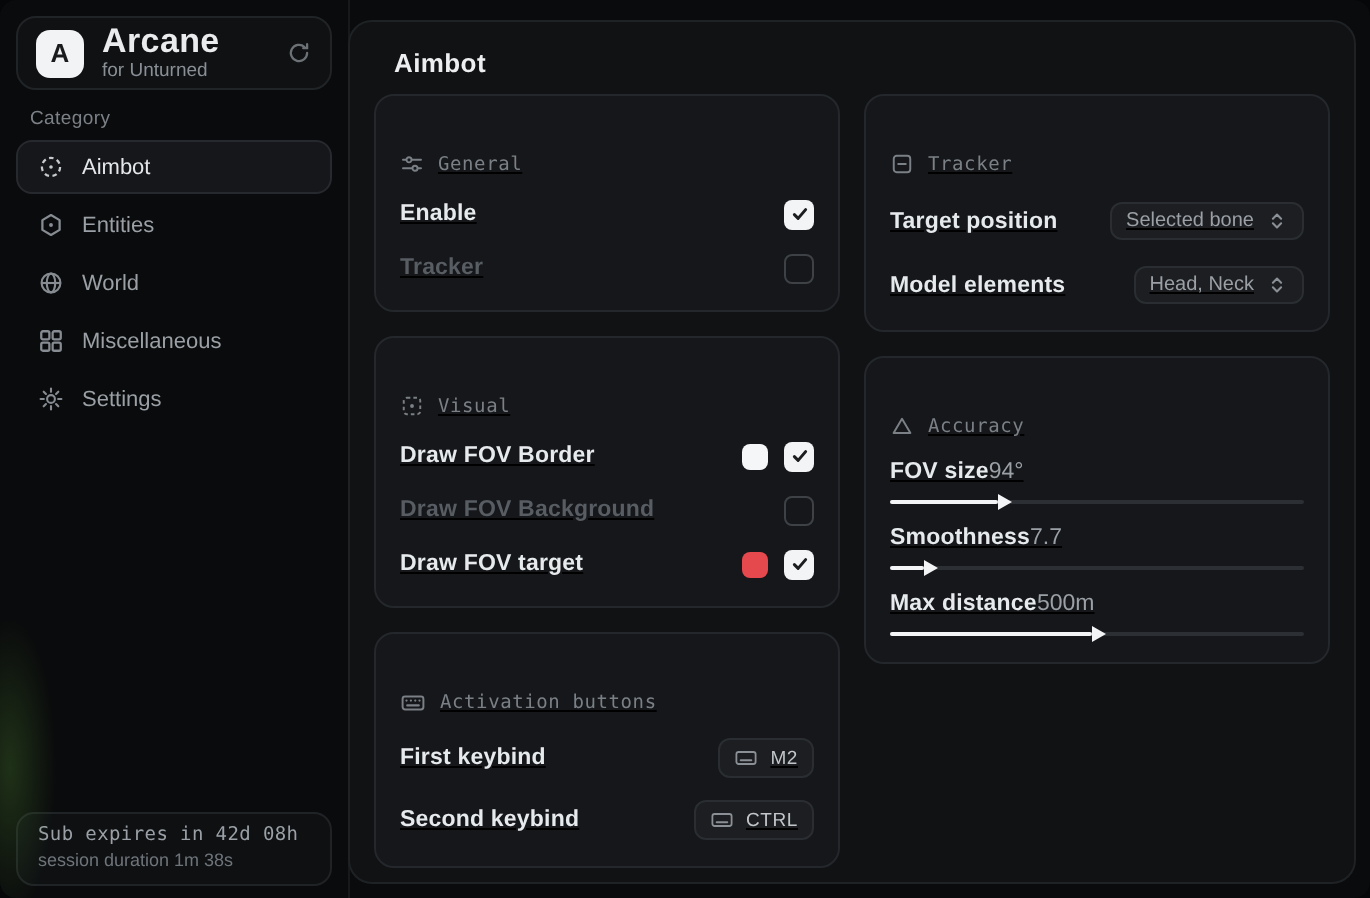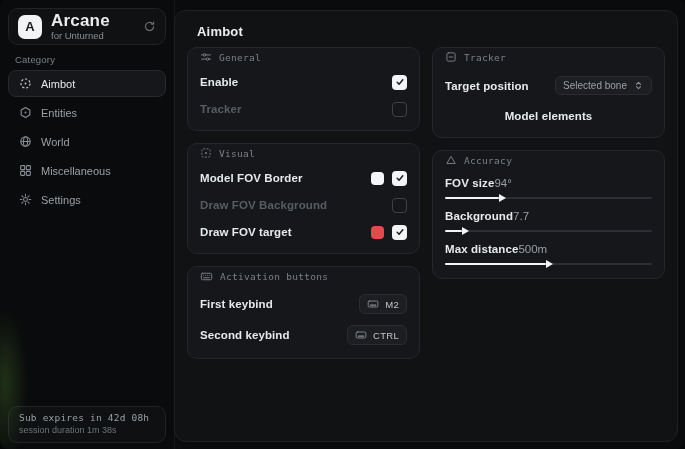--- a/index.html
+++ b/index.html
@@ -28,21 +28,21 @@
   .sub-card{position:absolute;left:8px;top:406px;width:158px;height:37px;box-sizing:border-box;
     background:#0e1012;border:1px solid #202326;border-radius:9px;padding:5px 10px;}
   .sub-line1{font-family:"DejaVu Sans Mono",monospace;font-size:9.5px;color:#9aa0a6;letter-spacing:.2px;}
   .sub-line2{font-size:9px;color:#6e747a;margin-top:2px;}
   
   .content{position:absolute;left:174px;top:10px;width:504px;height:432px;box-sizing:border-box;
     background:#101214;border:1px solid #1f2225;border-radius:12px;}
   .page-title{position:absolute;left:22px;top:13px;font-size:13px;font-weight:bold;color:#eceef0;letter-spacing:.2px;}
   .columns{position:absolute;left:12px;top:36px;right:12px;display:flex;gap:12px;align-items:flex-start;}
   .col{flex:1;display:flex;flex-direction:column;gap:12px;min-width:0;}
-  .panel{background:#15171a;border:1px solid #24272b;border-radius:10px;padding:3px 12px 13px;box-sizing:border-box;}
+  .panel{background:#15171a;border:1px solid #24272b;border-radius:10px;padding:28px 12px 13px;box-sizing:border-box;text-decoration:underline;}
   .panel-header{display:flex;align-items:center;gap:7px;color:#7a8086;
     font-family:"DejaVu Sans Mono",monospace;font-size:9.5px;letter-spacing:.3px;}
   .row{display:flex;align-items:center;justify-content:space-between;margin-top:11px;min-height:16px;}
   .row-label{font-size:11.5px;font-weight:bold;color:#e7eaec;letter-spacing:.1px;}
   .row.muted .row-label{color:#575d63;}
   .row-right{display:flex;align-items:center;gap:8px;}
   .checkbox{width:15px;height:15px;border-radius:4px;box-sizing:border-box;cursor:pointer;
     display:flex;align-items:center;justify-content:center;}
   .checkbox.checked{background:#f2f4f5;}
   .checkbox.unchecked{border:1.5px solid #3e4246;background:transparent;}
@@ -175,21 +175,21 @@
           <div class="panel-header">
             <span>
               <svg width="12" height="12" viewBox="0 0 16 16" fill="none" stroke="currentColor" stroke-width="1.3">
                 <rect x="2.5" y="2.5" width="11" height="11" rx="2" stroke-dasharray="2.4 2"></rect>
                   <circle cx="8" cy="8" r="1.3" fill="currentColor" stroke="none"></circle>
               </svg>
             </span>
             <span>Visual</span>
           </div>
           <div class="row">
-            <span class="row-label">Model FOV Border</span>
+            <span class="row-label">Draw FOV Border</span>
             <span class="row-right">
               <span class="swatch" style="background: rgb(245, 246, 247);"></span>
               <span class="checkbox checked">
                 <svg width="10" height="10" viewBox="0 0 16 16" fill="none" stroke="#1b1d1f" stroke-width="2.4" stroke-linecap="round" stroke-linejoin="round">
                     <path d="M3.5 8.5 6.5 11.5 12.5 4.5"></path>
                   </svg>
               </span>
             </span>
           </div>
           <div class="row muted">
@@ -262,22 +262,30 @@
             <span class="row-label">Target position</span>
             <span class="pill">
               <span class="pill-text">Selected bone</span>
               <span class="pill-icon">
                 <svg width="11" height="11" viewBox="0 0 16 16" fill="none" stroke="currentColor" stroke-width="1.5" stroke-linecap="round" stroke-linejoin="round">
                     <path d="M5 6.3 8 3.3l3 3M5 9.7l3 3 3-3"></path>
                   </svg>
               </span>
             </span>
           </div>
-          <div class="row" style="margin-top:13px;justify-content:center;">
+          <div class="row" style="margin-top:13px;">
             <span class="row-label">Model elements</span>
+            <span class="pill">
+              <span class="pill-text">Head, Neck</span>
+              <span class="pill-icon">
+                <svg width="11" height="11" viewBox="0 0 16 16" fill="none" stroke="currentColor" stroke-width="1.5" stroke-linecap="round" stroke-linejoin="round">
+                    <path d="M5 6.3 8 3.3l3 3M5 9.7l3 3 3-3"></path>
+                  </svg>
+              </span>
+            </span>
           </div>
         </section>
 
         <section class="panel">
           <div class="panel-header">
             <span>
               <svg width="12" height="12" viewBox="0 0 16 16" fill="none" stroke="currentColor" stroke-width="1.3" stroke-linejoin="round">
                   <path d="M8 3.2 13.6 12.6H2.4Z"></path>
                 </svg>
             </span>
@@ -289,21 +297,21 @@
               <span class="row-label">FOV size</span>
               <span class="acc-value">94°</span>
             </div>
             <div class="slider">
               <div class="slider-fill" style="width: 26%;"></div>
             </div>
           </div>
 
           <div class="acc-row">
             <div class="acc-top">
-              <span class="row-label">Background</span>
+              <span class="row-label">Smoothness</span>
               <span class="acc-value">7.7</span>
             </div>
             <div class="slider">
               <div class="slider-fill" style="width: 8%;"></div>
             </div>
           </div>
 
           <div class="acc-row">
             <div class="acc-top">
               <span class="row-label">Max distance</span>

